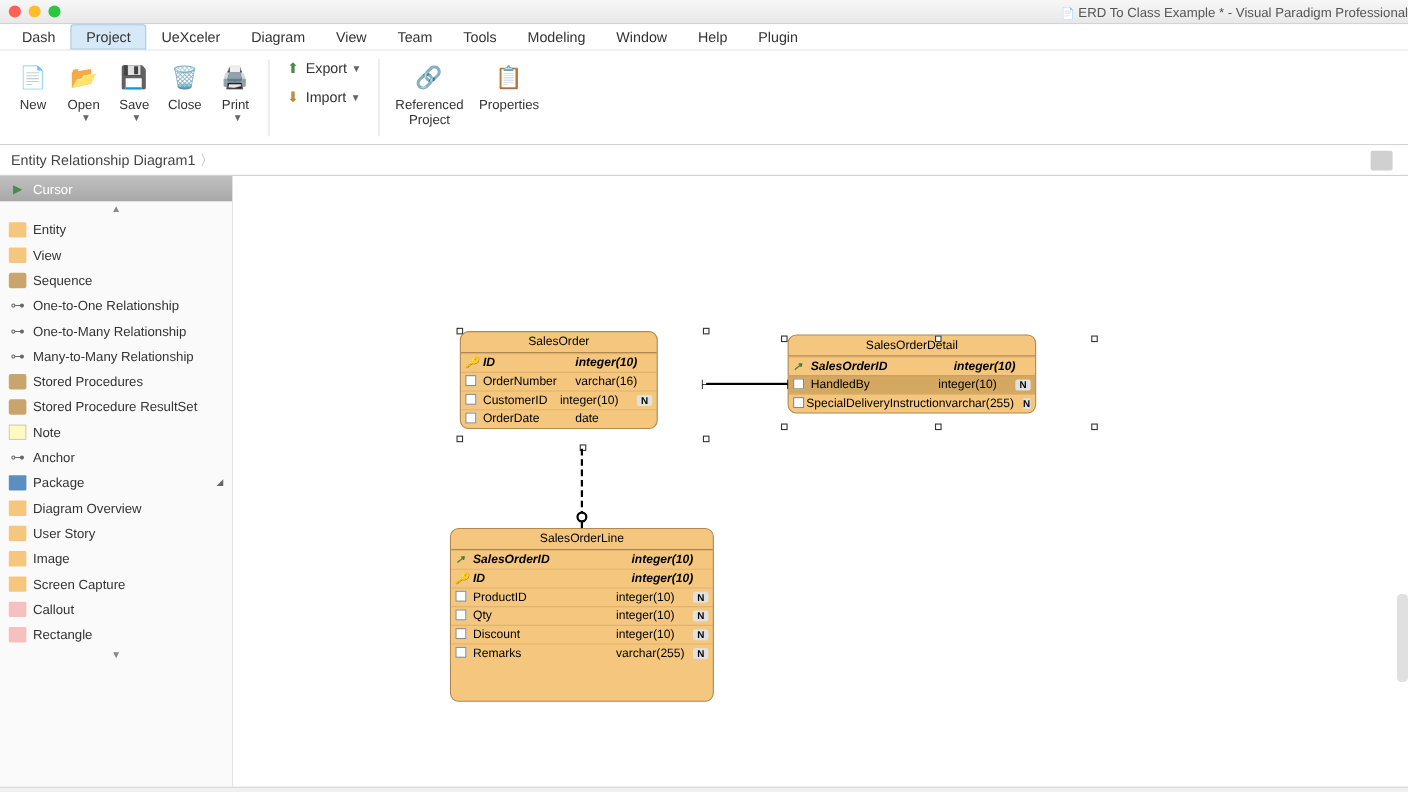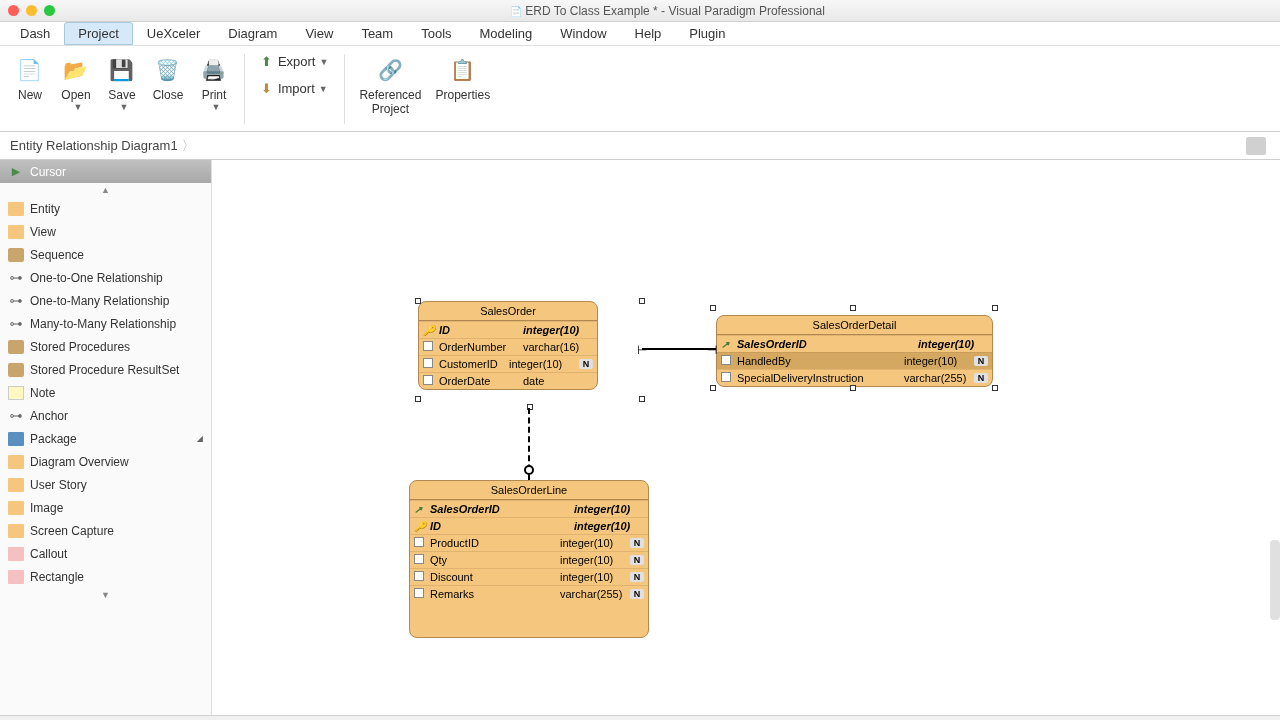--- a/index.html
+++ b/index.html
@@ -5,21 +5,21 @@
 * { box-sizing: border-box; margin: 0; padding: 0; font-family: Arial, Helvetica, sans-serif; }
 body { width: 1280px; height: 720px; background: #f5f5f5; overflow: hidden; position: relative; }
 
 
 .titlebar { height: 22px; background: linear-gradient(#f7f7f7, #e8e8e8); display: flex; align-items: center; padding-left: 8px; border-bottom: 1px solid #d0d0d0; font-size: 12px; }
 .traffic-lights { display: flex; gap: 7px; }
 .tl { width: 11px; height: 11px; border-radius: 50%; }
 .tl.red { background: #ff5f57; }
 .tl.yellow { background: #ffbd2e; }
 .tl.green { background: #28c940; }
-.title-center { flex: 1; text-align: center; color: #555; font-size: 12px; }
+.title-center { flex: 1; text-align: right; color: #555; font-size: 12px; }
 .title-center::before { content: "📄 "; font-size: 10px; }
 
 
 .menubar { height: 24px; background: #fff; border-bottom: 1px solid #e0e0e0; display: flex; padding-left: 6px; }
 .menu-item { padding: 4px 14px; font-size: 13px; color: #333; cursor: pointer; }
 .menu-item.active { background: #d6e9f8; border: 1px solid #a8c8e0; border-radius: 3px 3px 0 0; padding: 3px 13px; }
 
 
 .toolbar { height: 86px; background: #fff; border-bottom: 1px solid #d0d0d0; display: flex; align-items: flex-start; padding: 4px 8px; gap: 2px; }
 .tool-btn { display: flex; flex-direction: column; align-items: center; padding: 4px 6px; cursor: pointer; font-size: 12px; color: #333; min-width: 42px; }
@@ -267,21 +267,21 @@
           <span class="col-type">date</span>
         </div>
       </div>
 
     <div class="handle" style="left:203px; top:138px;"></div>
     <div class="handle" style="left:427px; top:138px;"></div>
     <div class="handle" style="left:203px; top:236px;"></div>
     <div class="handle" style="left:427px; top:236px;"></div>
     <div class="handle" style="left:315px; top:244px;"></div>
 
-    <div class="entity" id="ent-sod" style="left:504px; top:155px; width:277px;">
+    <div class="entity" id="ent-sod" style="left:504px; top:144px; width:226px;">
       <div class="entity-header">SalesOrderDetail</div>
     <div class="entity-row pk">
           <span class="col-icon"><span class="fk-icon">↗</span></span>
           <span class="col-name">SalesOrderID</span>
           <span class="col-type">integer(10)</span>
         </div>
         <div class="entity-row" style="background: rgb(212, 168, 96);">
           <span class="col-icon"><span class="col-icon-box"></span></span>
           <span class="col-name">HandledBy</span>
           <span class="col-type">integer(10)</span>

